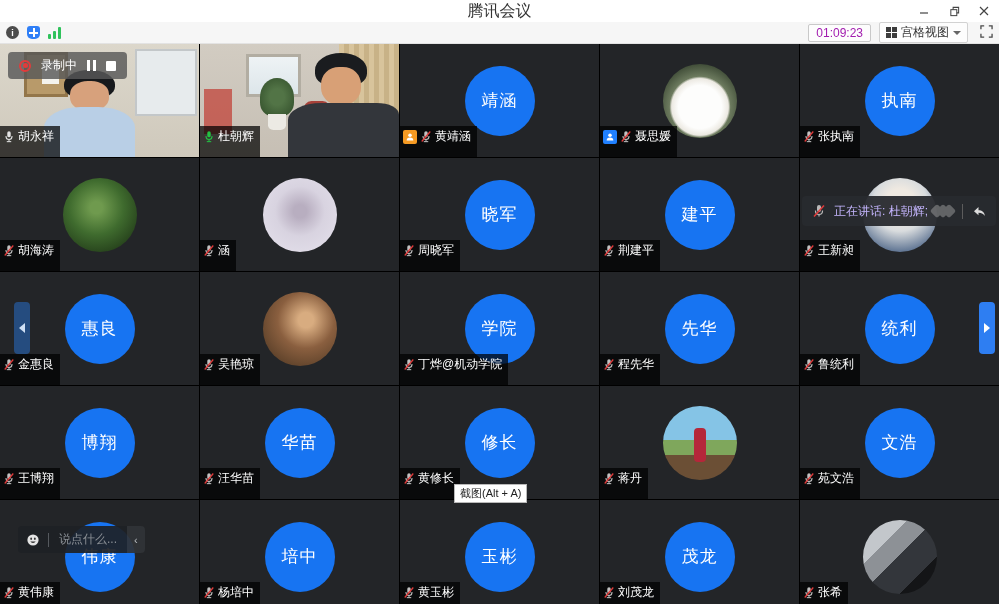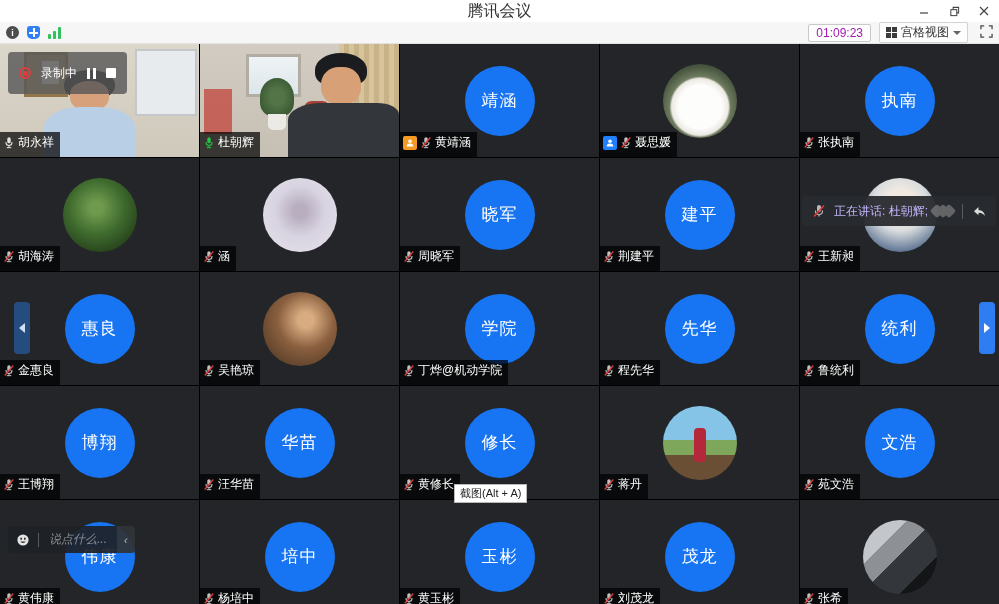--- a/index.html
+++ b/index.html
@@ -64,28 +64,28 @@
   .scene-dzh .window { position:absolute; left:23%; top:9%; width:28%; height:38%; background:linear-gradient(#eef3f5,#dde6ea); border:3px solid #b2ada2; }
   .scene-dzh .plant { position:absolute; left:30%; top:30%; width:17%; height:34%; background:radial-gradient(#527446 30%,#3c5a33 75%); border-radius:50% 50% 35% 35%; }
   .scene-dzh .pot { position:absolute; left:34%; top:62%; width:9%; height:14%; background:#eceae4; border-radius:0 0 30% 30%; }
   .scene-dzh .chair { position:absolute; left:52%; top:50%; width:14%; height:30%; background:#a8423a; border-radius:30%; }
   .scene-dzh .hair { position:absolute; left:58%; top:8%; width:26%; height:30%; background:#1a1c1f; border-radius:50% 50% 40% 40%; }
   .scene-dzh .face { position:absolute; left:61%; top:20%; width:20%; height:34%; background:#d8a076; border-radius:45%; }
   .scene-dzh .body { position:absolute; left:44%; top:52%; width:56%; height:50%; background:#33363b; border-radius:30% 20% 0 0; }
   .scene-dzh .shelf { position:absolute; left:2%; top:40%; width:14%; height:40%; background:#c03a30; opacity:.7; }
 
   
-  .name-label { position:absolute; left:0; bottom:0; background:rgba(0,0,0,.72); display:flex; align-items:center; gap:3px; padding:2px 6px 6px 3px; max-width:96%; }
+  .name-label { position:absolute; left:0; bottom:0; background:rgba(0,0,0,.72); display:flex; align-items:center; gap:3px; padding:2px 6px 12px 3px; max-width:96%; }
   .name-label .nm { color:#fff; font-size:12px; white-space:nowrap; }
   .badge { width:14px; height:14px; border-radius:2px; display:flex; align-items:center; justify-content:center; }
   .badge.orange-person { background:#f59a23; }
   .badge.blue-person { background:#2080ff; }
 
   
-  .rec-widget { position:absolute; top:8px; left:8px; height:42px; background:rgba(88,88,88,.82); border-radius:4px; display:flex; align-items:center; gap:10px; padding:0 11px; z-index:5; }
+  .rec-widget { position:absolute; top:8px; left:8px; height:27px; background:rgba(88,88,88,.82); border-radius:4px; display:flex; align-items:center; gap:10px; padding:0 11px; z-index:5; }
   .rec-dot { width:12px; height:12px; border-radius:50%; border:2px solid #e23b3b; display:flex; align-items:center; justify-content:center; }
   .rec-dot i { width:5px; height:5px; border-radius:50%; background:#e23b3b; }
   .rec-label { color:#fff; font-size:12px; }
   .rec-pause { display:flex; gap:3px; cursor:default; }
   .rec-pause i { width:3px; height:11px; background:#fff; display:block; }
   .rec-stop { width:10px; height:10px; background:#fff; border-radius:1px; cursor:default; }
 
   .toast { position:absolute; top:152px; right:3px; height:30px; background:rgba(40,42,46,.95); border-radius:4px; display:flex; align-items:center; gap:8px; padding:0 10px; z-index:5; }
   .toast .txt { color:#c4b5fd; font-size:12px; white-space:nowrap; }
   .toast .ghosts { display:flex; opacity:.45; }
@@ -93,21 +93,21 @@
   .toast .vdiv { width:1px; height:15px; background:#5c5c5c; }
 
   .pag { position:absolute; top:258px; width:16px; height:52px; border-radius:4px; display:flex; align-items:center; justify-content:center; z-index:5; cursor:default; }
   .pag-left { left:14px; background:rgba(38,84,142,.85); }
   .pag-right { right:4px; background:#2e7ef2; }
   .tri-l { width:0; height:0; border-top:5px solid transparent; border-bottom:5px solid transparent; border-right:6px solid #cfe0f5; }
   .tri-r { width:0; height:0; border-top:5px solid transparent; border-bottom:5px solid transparent; border-left:6px solid #fff; }
 
   .tooltip { position:absolute; top:440px; left:454px; background:#fff; border:1px solid #b9b9b9; color:#222; font-size:11px; padding:1px 5px; z-index:6; white-space:nowrap; }
 
-  .chatbar { position:absolute; top:482px; left:8px; height:27px; background:rgba(30,33,37,.92); border-radius:4px; display:flex; align-items:center; z-index:5; overflow:hidden;font-style:italic; }
+  .chatbar { position:absolute; top:482px; left:18px; height:27px; background:rgba(30,33,37,.92); border-radius:4px; display:flex; align-items:center; z-index:5; overflow:hidden; }
   .chatbar .emo { padding:0 8px; display:flex; align-items:center; }
   .chatbar .cdiv { width:1px; height:14px; background:#55595e; }
   .chatbar .ph-text { color:#8a8f95; font-size:12px; padding:0 10px; white-space:nowrap; }
   .chatbar .collapse { background:rgba(255,255,255,.08); align-self:stretch; display:flex; align-items:center; padding:0 7px; color:#b8bcc0; font-size:11px; cursor:default; }
 </style>
 </head>
 <body>
 
 <div class="app">
 

